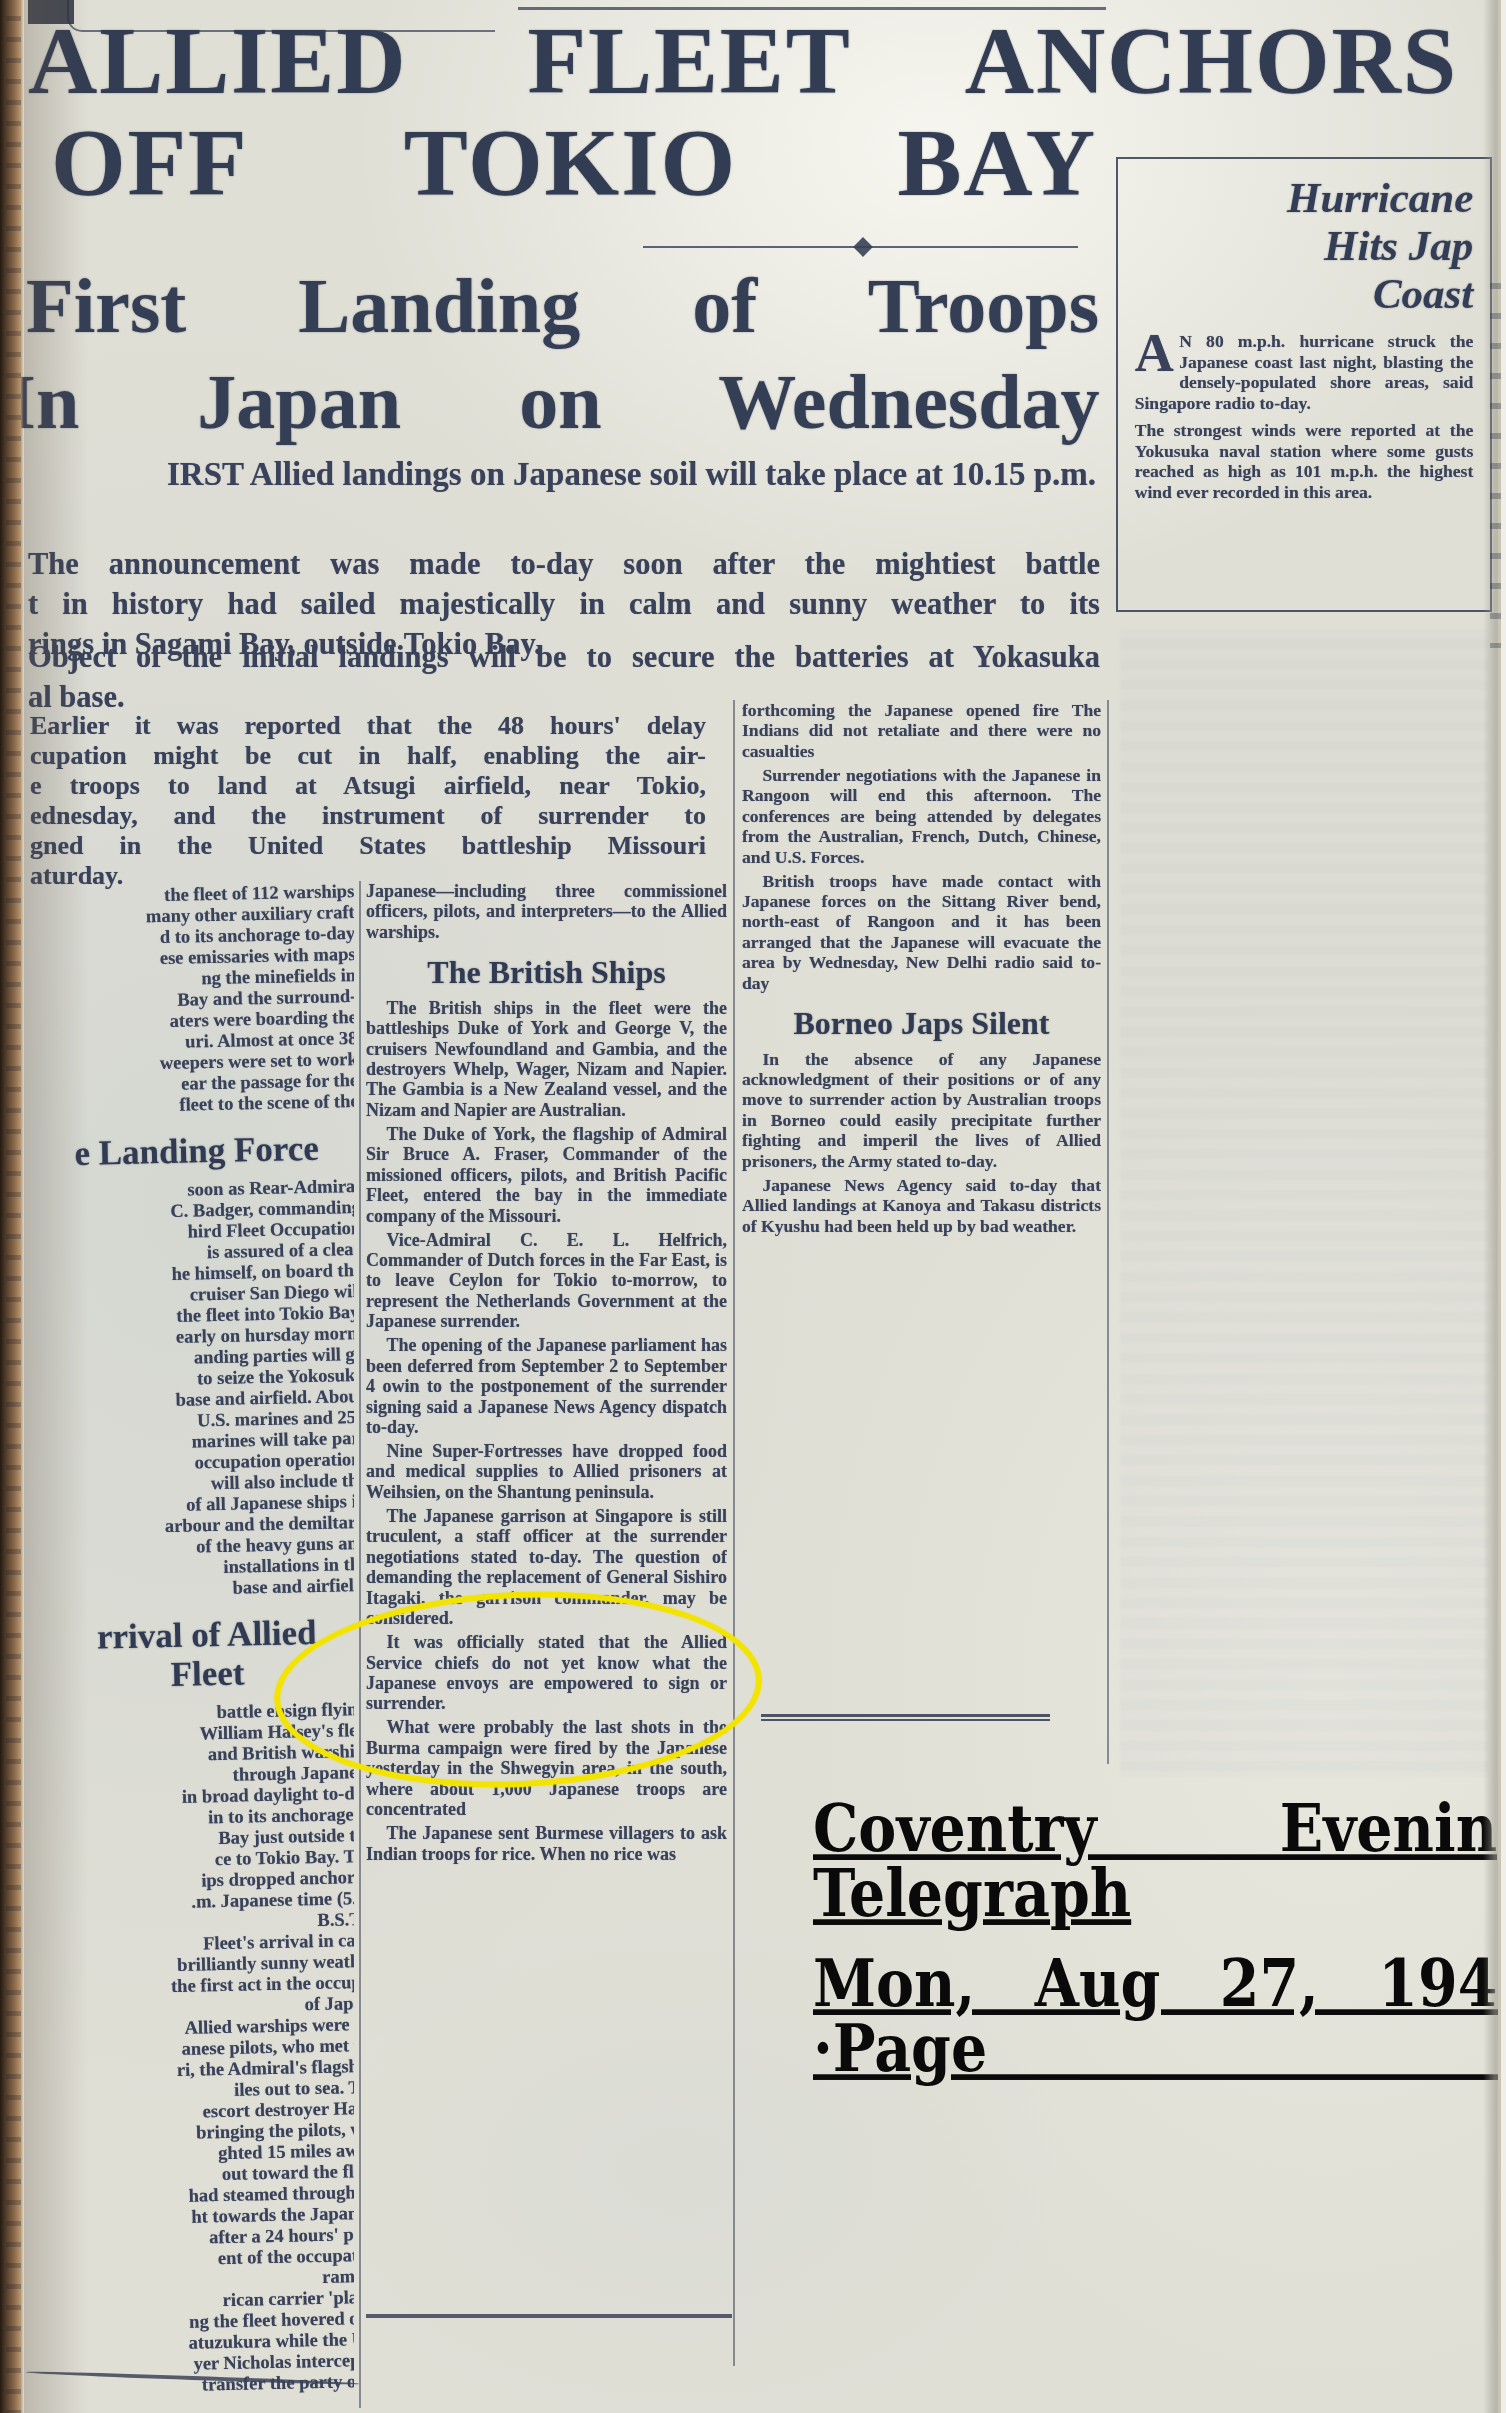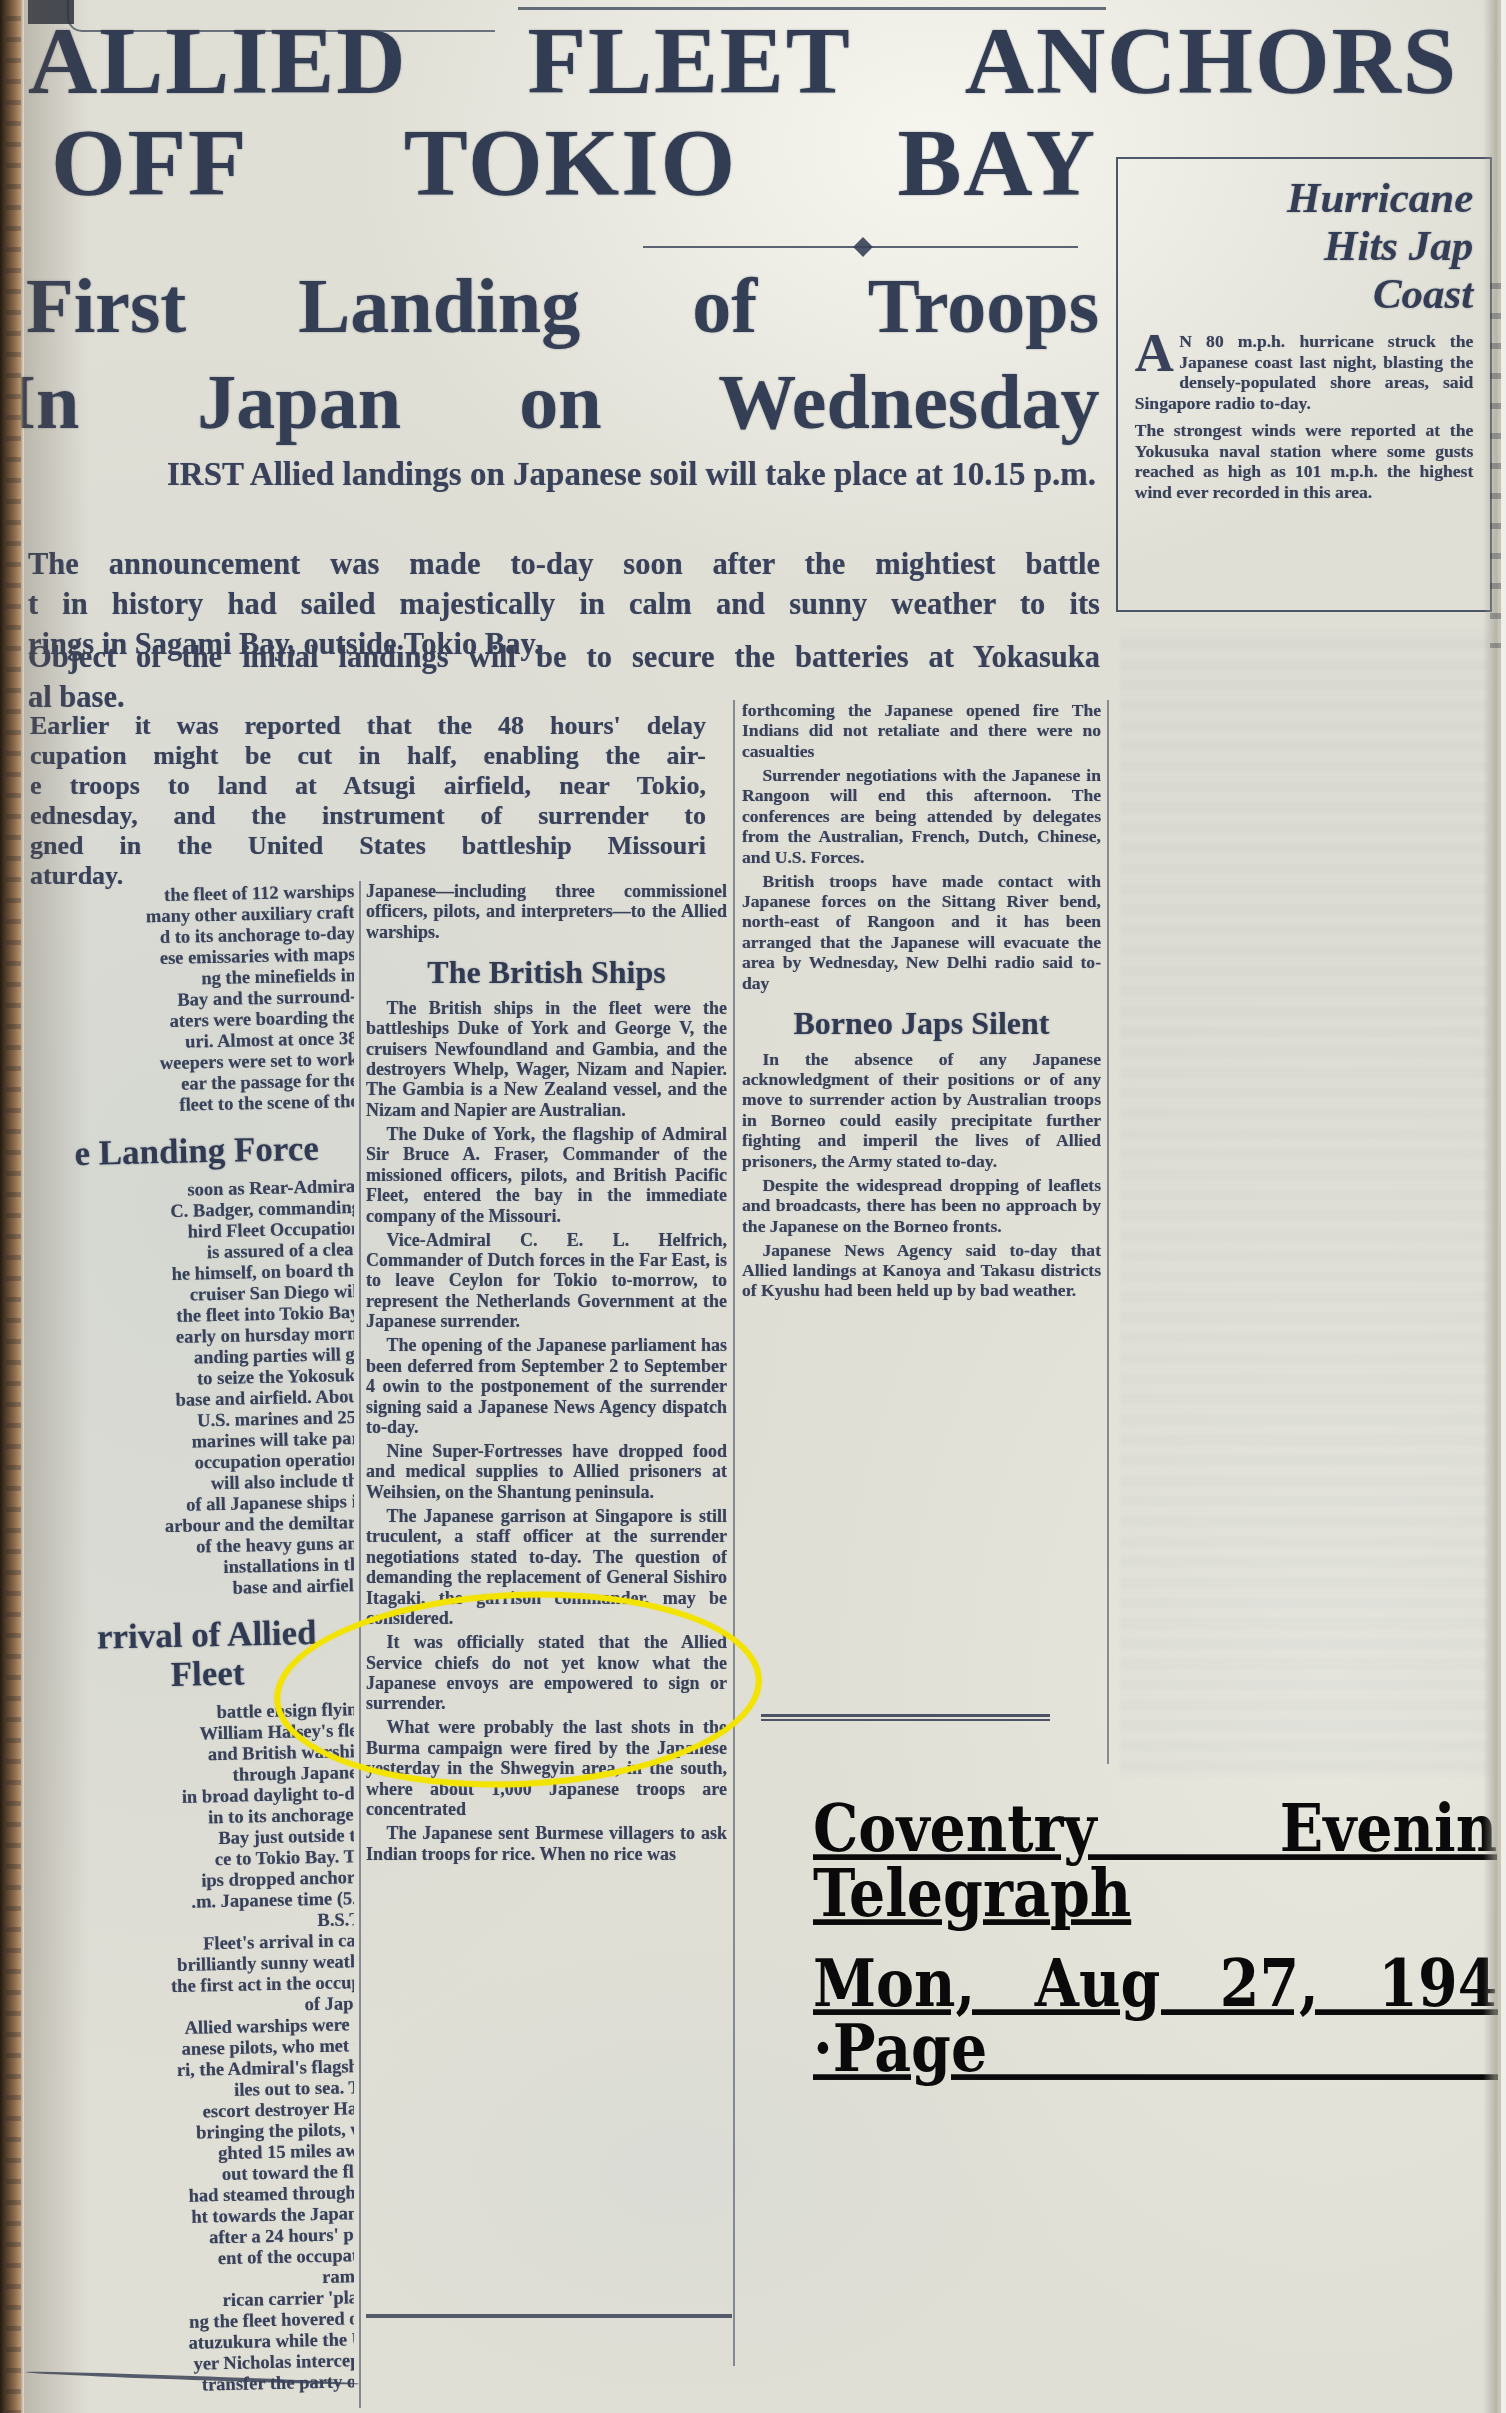--- a/index.html
+++ b/index.html
@@ -263,21 +263,20 @@
 
   <section class="col colR ink">
     <div class="pgroup pg-first-noindent">
         <p class="cp">forthcoming the Japanese opened fire The Indians did not retaliate and there were no casualties</p>
         <p class="cp">Surrender negotiations with the Japanese in Rangoon will end this afternoon. The conferences are being attended by delegates from the Australian, French, Dutch, Chinese, and U.S. Forces.</p>
         <p class="cp">British troops have made contact with Japanese forces on the Sittang River bend, north-east of Rangoon and it has been arranged that the Japanese will evacuate the area by Wednesday, New Delhi radio said to-day</p>
       </div>
     <h3 class="colhead">Borneo Japs Silent</h3>
     <div class="pgroup">
         <p class="cp">In the absence of any Japanese acknowledgment of their positions or of any move to surrender action by Australian troops in Borneo could easily precipitate further fighting and imperil the lives of Allied prisoners, the Army stated to-day.</p>
-        <p class="cp">Despite the widespread dropping of leaflets and broadcasts, there has been no approach by the Japanese on the Borneo fronts.</p>
         <p class="cp">Japanese News Agency said to-day that Allied landings at Kanoya and Takasu districts of Kyushu had been held up by bad weather.</p>
       </div>
   </section>
 
   <div class="vrule v1"></div>
   <div class="vrule v2"></div>
   <div class="vrule v3"></div>
   <div class="hrule mid-bottom"></div>
   <div class="hrule left-bottom"></div>
   <div class="double-rule"></div>

